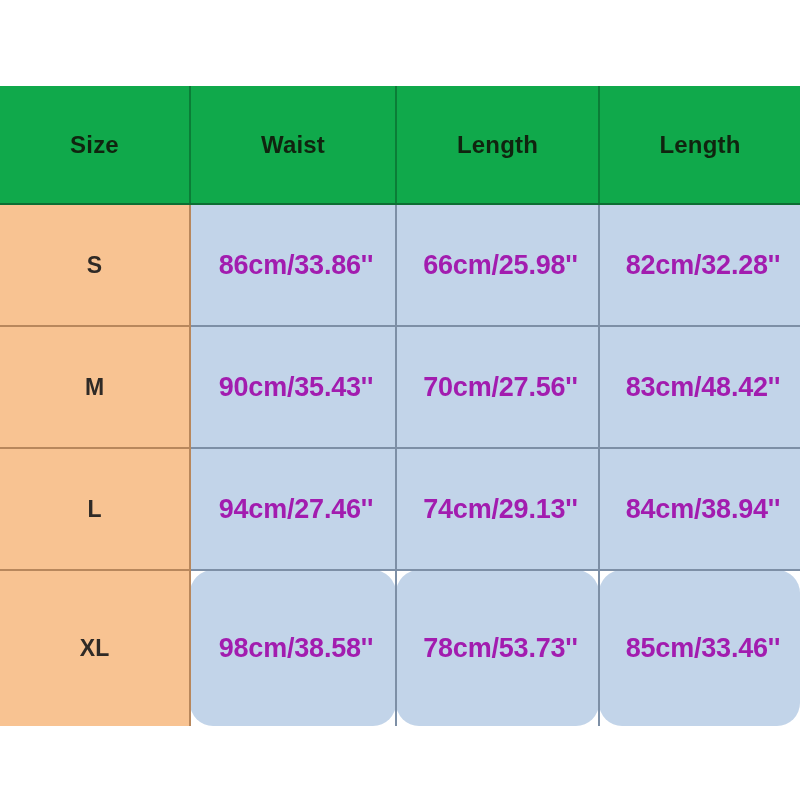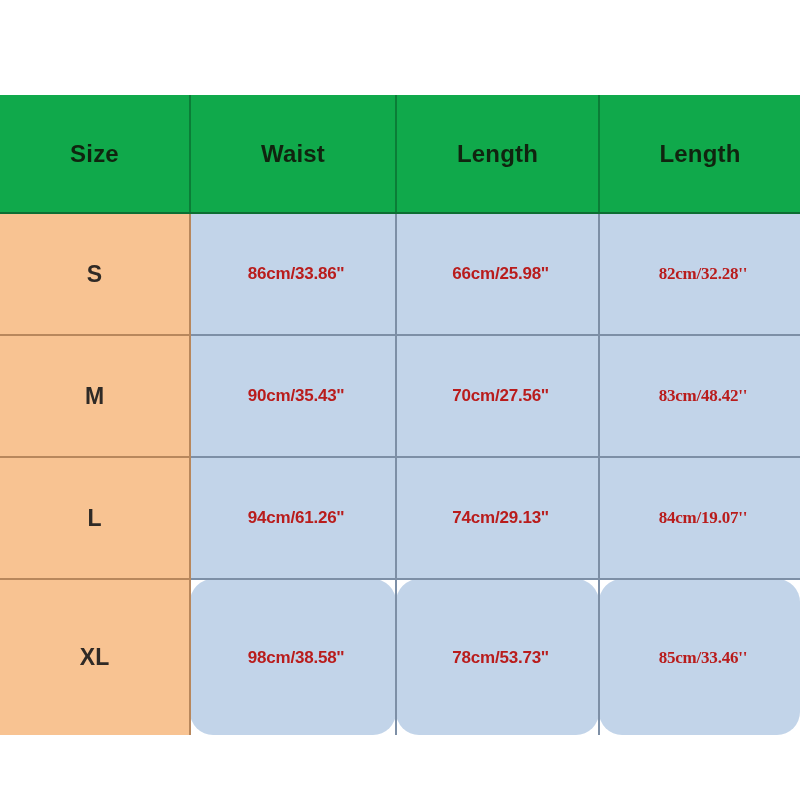--- a/index.html
+++ b/index.html
@@ -18,21 +18,21 @@
     position: relative;
     width: 800px;
     height: 800px;
     background: #ffffff;
   }
 
   
   #size-chart {
     position: absolute;
     left: 0;
-    top: 95px;
+    top: 86px;
     width: 800px;
     height: 608px;
     border-collapse: collapse;
     table-layout: fixed;
   }
 
   #size-chart col.col-size   { width: 190px; }
   #size-chart col.col-bust   { width: 206px; }
   #size-chart col.col-waist  { width: 203px; }
   #size-chart col.col-length { width: 201px; }
@@ -69,30 +69,30 @@
     color: #2f2a26;
     font-size: 23px;
     font-weight: bold;
     border-right: 2px solid #b8875c;
     border-bottom: 2px solid #b8875c;
   }
   .body-row.row-xl .size-cell { border-bottom: none; }
 
   .meas-cell {
     background: #c2d4e9;
-    color: #b91c1c;
-    font-size: 17px;
+    color: #a21caf;
+    font-size: 27px;
     font-weight: bold;
     letter-spacing: -0.2px;
     border-right: 2px solid #7d8fa6;
     border-bottom: 2px solid #7d8fa6;
     white-space: nowrap;
     overflow: hidden;
   }
-  .meas-cell.last { border-right: none; font-family: Liberation Serif, serif; }
+  .meas-cell.last { border-right: none; }
   .body-row.row-xl .meas-cell { border-bottom: none; border-radius: 23px; }
 
   
   .meas-text {
     display: block;
     text-align: center;
     padding-left: 6px;
   }
 </style>
 </head>
@@ -141,27 +141,27 @@
           <span class="meas-text">70cm/27.56''</span>
         </td>
         <td class="meas-cell last">
           <span class="meas-text">83cm/48.42''</span>
         </td>
       </tr>
 
       <tr class="body-row row-l">
         <td class="size-cell">L</td>
         <td class="meas-cell">
-          <span class="meas-text">94cm/61.26''</span>
+          <span class="meas-text">94cm/27.46''</span>
         </td>
         <td class="meas-cell">
           <span class="meas-text">74cm/29.13''</span>
         </td>
         <td class="meas-cell last">
-          <span class="meas-text">84cm/19.07''</span>
+          <span class="meas-text">84cm/38.94''</span>
         </td>
       </tr>
 
       <tr class="body-row row-xl">
         <td class="size-cell">XL</td>
         <td class="meas-cell">
           <span class="meas-text">98cm/38.58''</span>
         </td>
         <td class="meas-cell">
           <span class="meas-text">78cm/53.73''</span>

